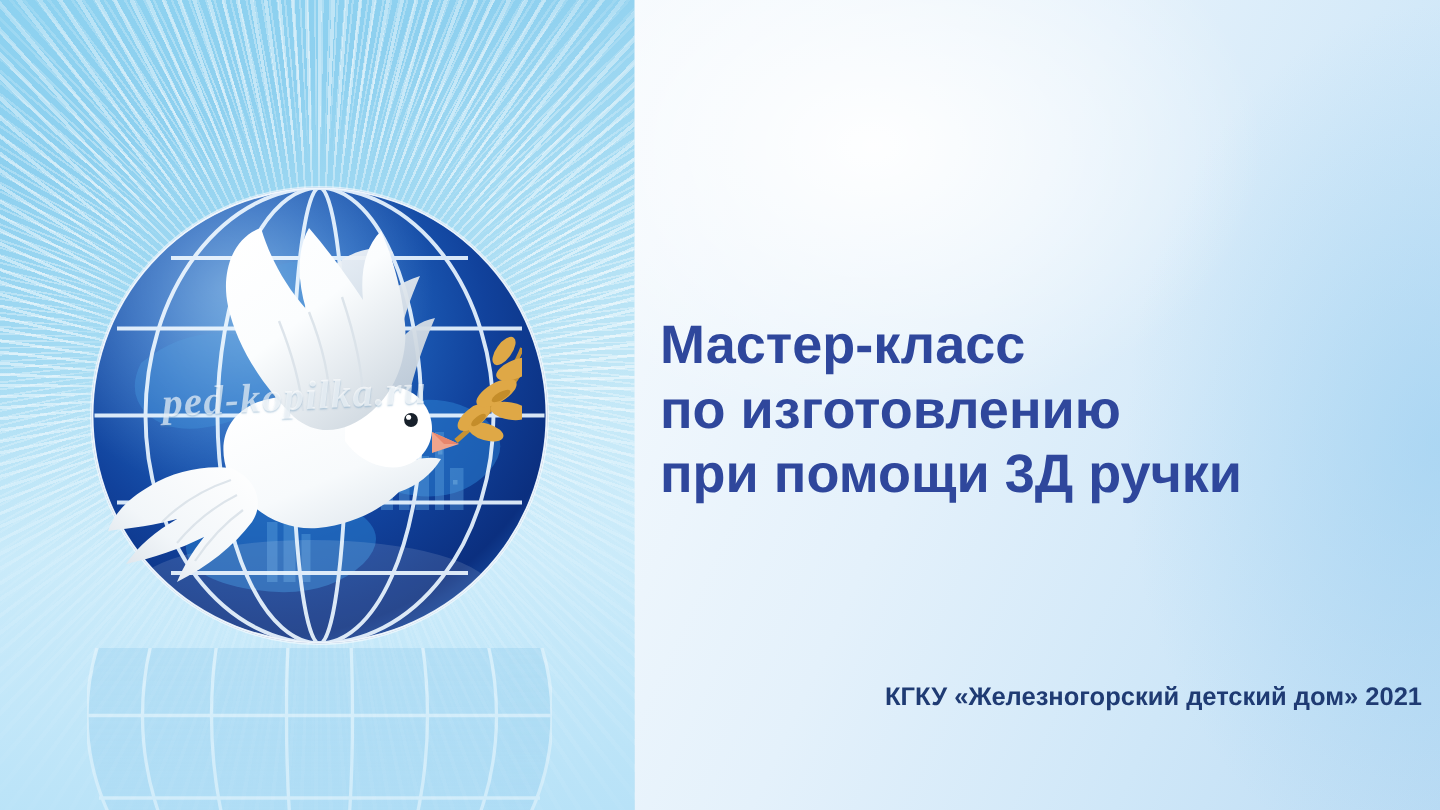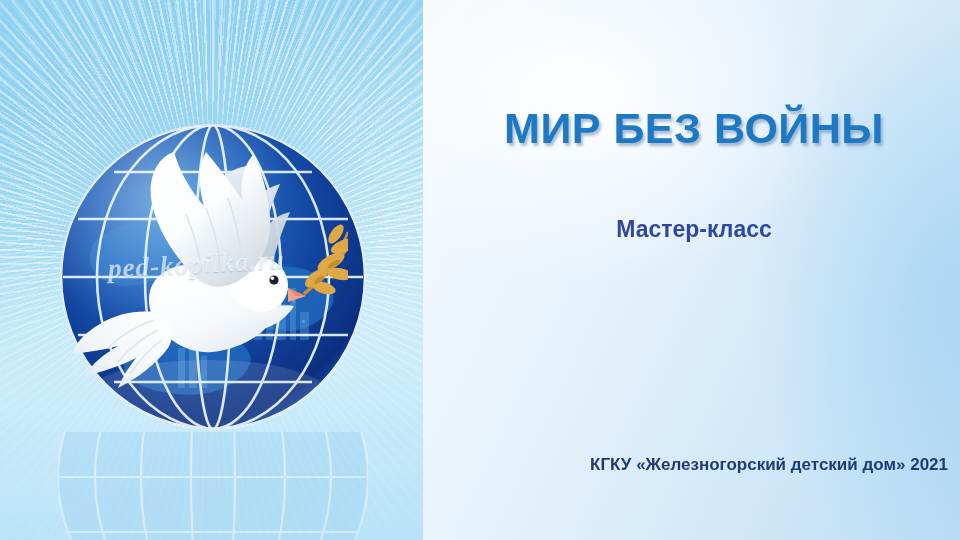--- a/index.html
+++ b/index.html
@@ -139,22 +139,21 @@
     font-weight: 700;
     letter-spacing: 0.5px;
     color: #1d79c4;
     text-shadow: 2px 3px 3px rgba(70,110,150,0.45);
     white-space: nowrap;
   }
   #subtitle {
     position: absolute;
     left: 0; top: 208px;
     width: 100%;
-    text-align: center;
-    font-size: 23px;
+    font-size: 36px;
     font-weight: 700;
     line-height: 43px;
     color: #2f479c;
   }
   #subtitle .sub-line { display: block; white-space: nowrap; }
   #footer {
     position: absolute;
     left: 0; top: 455px;
     width: 100%;
     text-align: right;
@@ -350,22 +349,23 @@
           <ellipse cx="286" cy="136" rx="7" ry="2.6" transform="rotate(-30 286 136)"></ellipse>
         </g>
       </g>
     </svg>
 
     <div class="watermark">ped-kopilka.ru</div>
   </div>
 
   <div id="content">
 
-    <div id="title">МИР БЕЗ ВОЙНЫ</div>
 
     <div id="subtitle">
       <span class="sub-line">Мастер-класс</span>
+      <span class="sub-line">по изготовлению</span>
+      <span class="sub-line">при помощи 3Д ручки</span>
     </div>
 
     <div id="footer">КГКУ «Железногорский детский дом» 2021</div>
   </div>
 
 </div>
 
 </body></html>

